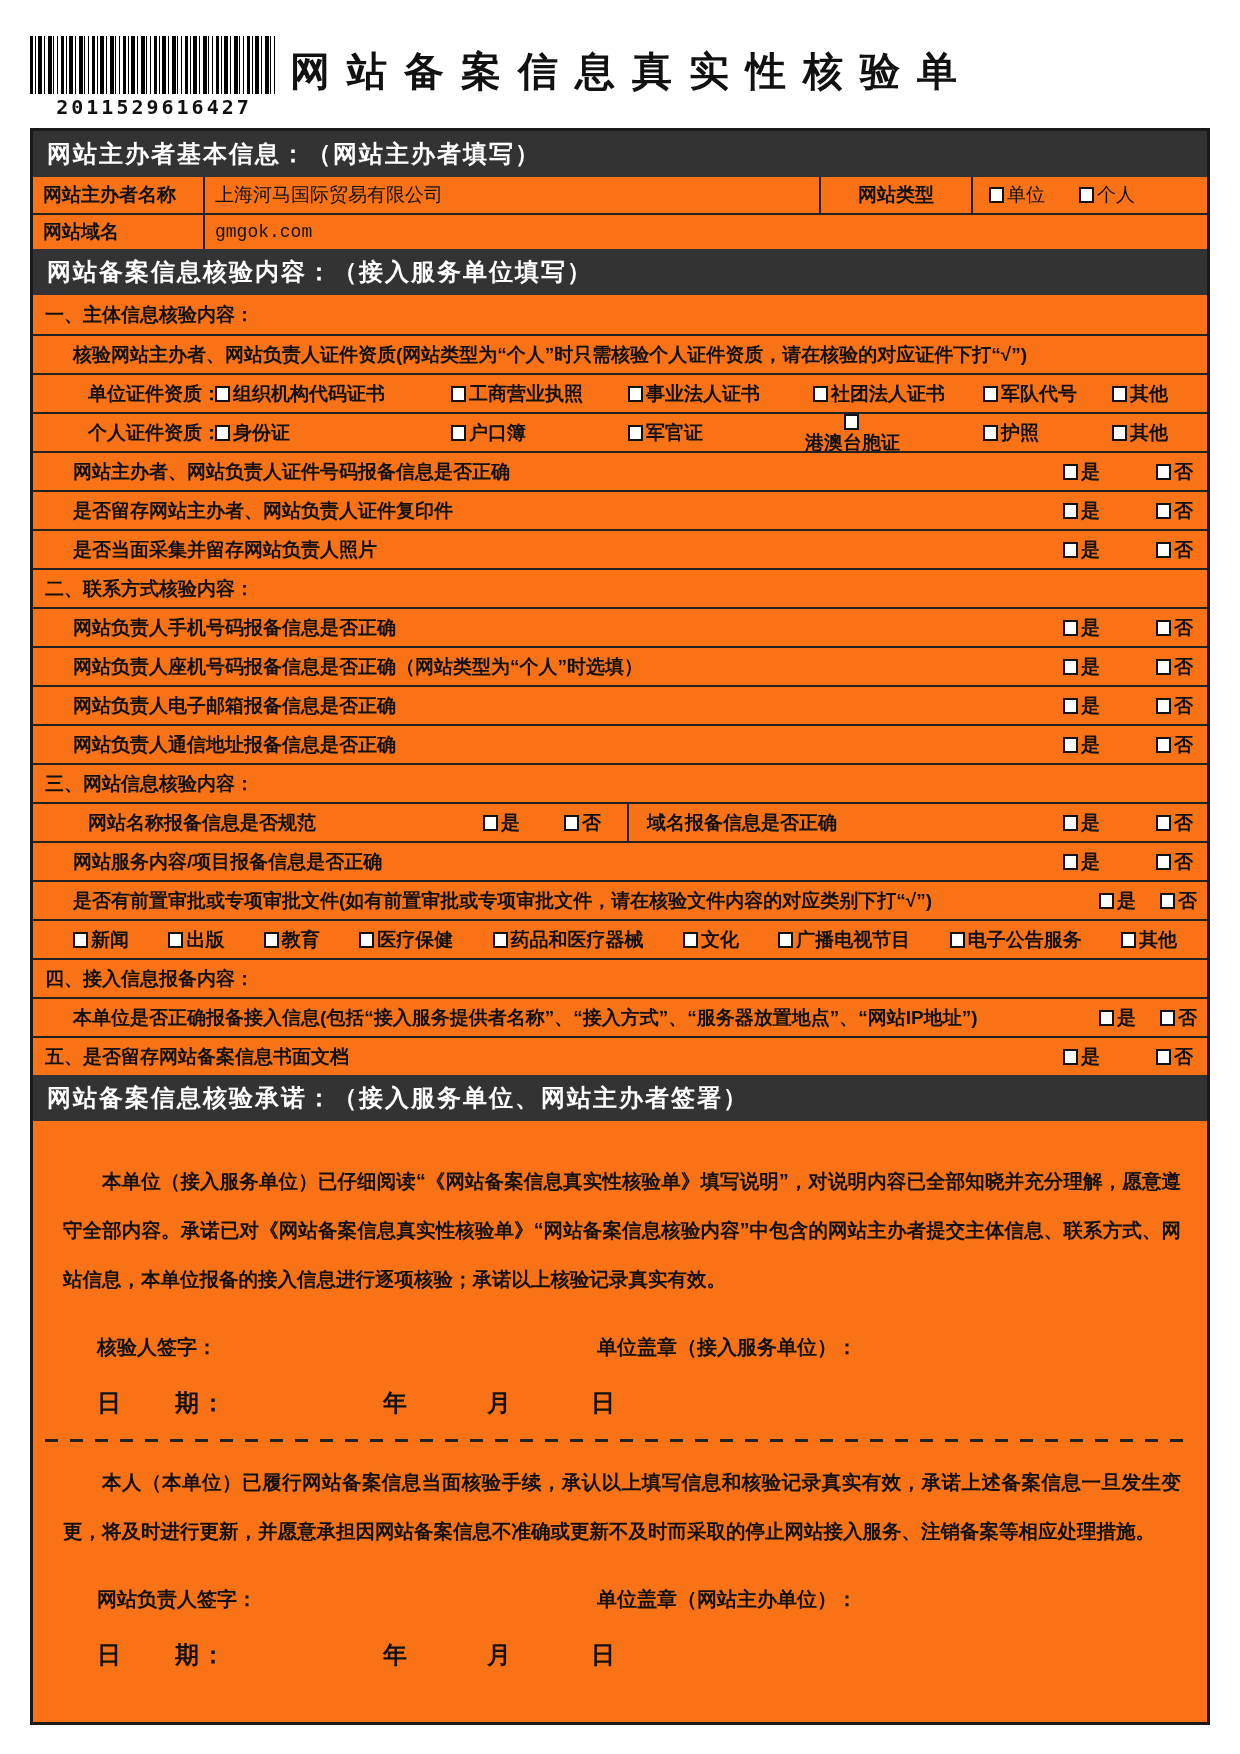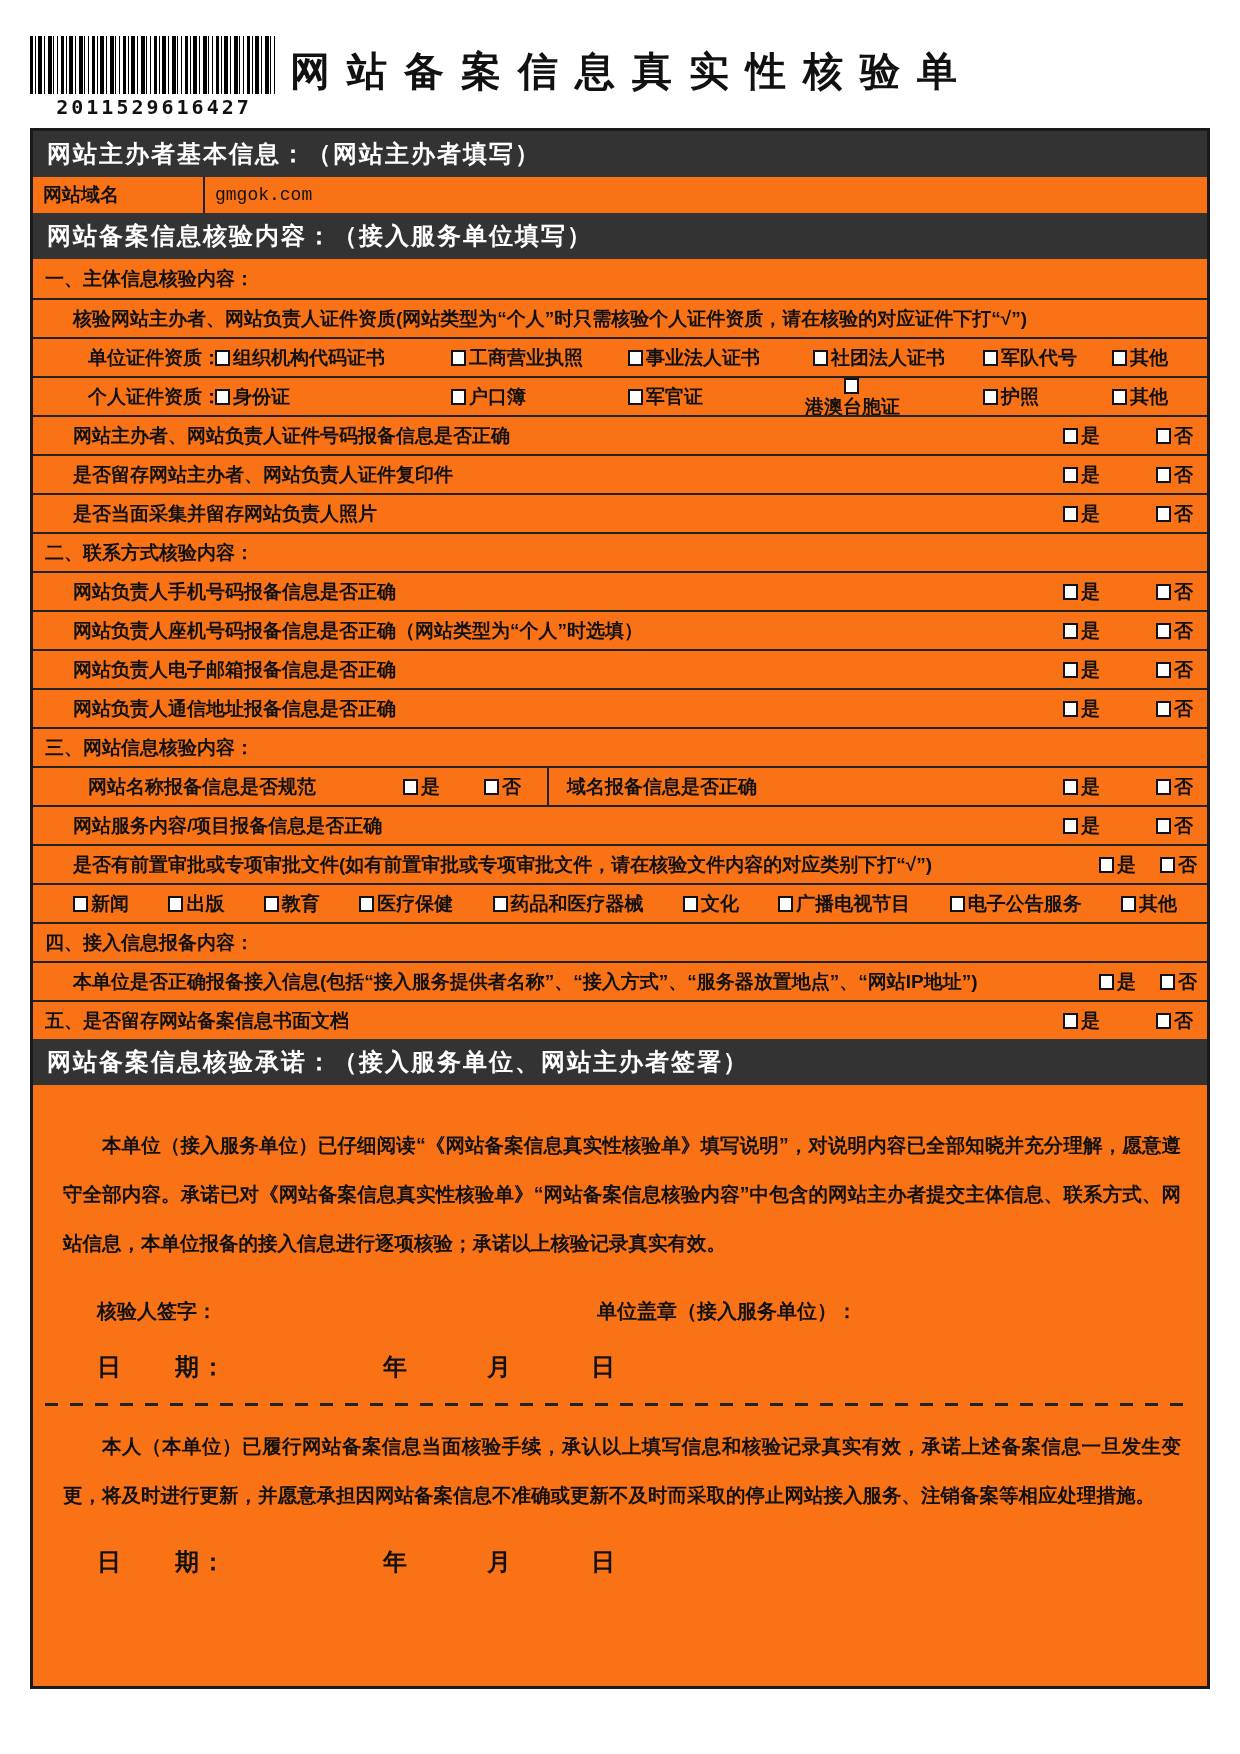--- a/index.html
+++ b/index.html
@@ -33,21 +33,21 @@
   
   .row { position:relative; height:39px; display:flex; align-items:center; font-size:19px; font-weight:600; border-top:2px solid var(--line); white-space:nowrap; }
   .row.numrow { padding-left:12px; font-weight:bold; }
   .row.indent { padding-left:40px; }
   .row-cert span.abs { position:absolute; top:0; height:100%; display:inline-flex; align-items:center; }
   .yn { position:absolute; right:14px; top:0; height:100%; display:flex; align-items:center; gap:56px; }
   .yn-tight { position:absolute; right:10px; top:0; height:100%; display:flex; align-items:center; gap:24px; }
   .opt { display:inline-flex; align-items:center; }
   .cb { display:inline-block; width:15px; height:16px; border:2px solid #111; margin-right:3px; flex:none; background:#fff; }
   .spread { display:flex; flex:1; justify-content:space-between; padding-right:30px; align-items:center; }
-  .cell-l { width:516px; height:100%; position:relative; display:flex; align-items:center; border-right:2px solid var(--line); padding-left:55px; }
+  .cell-l { width:596px; height:100%; position:relative; display:flex; align-items:center; border-right:2px solid var(--line); padding-left:55px; }
   .cell-r { flex:1; height:100%; position:relative; display:flex; align-items:center; padding-left:18px; }
   .yn-l { position:absolute; right:26px; top:0; height:100%; display:flex; align-items:center; gap:44px; }
 
   
   .commit { height:565px; border-top:0; }
   .para { margin:36px 26px 0 30px; font-size:19.5px; font-weight:600; line-height:49px; text-align:justify; text-indent:2em; }
   .para.p2 { margin-top:16px; }
   .sigrow { display:flex; margin:30px 0 0 64px; font-size:20px; font-weight:600; }
   .sigrow .sleft { width:500px; }
   .daterow { margin:26px 0 0 64px; font-size:24px; font-weight:600; letter-spacing:2px; }
@@ -64,20 +64,35 @@
         <div class="bc-img"></div>
         <div class="bc-num">2011529616427</div>
       </div>
       <div class="title">网站备案信息真实性核验单</div>
     </div>
 
     <div class="formtable">
 
       <div class="band">网站主办者基本信息：（网站主办者填写）</div>
 
+      <div class="brow">
+        <div class="bcell c-label">网站主办者名称</div>
+        <div class="bcell c-value">上海河马国际贸易有限公司</div>
+        <div class="bcell c-type">网站类型</div>
+        <div class="bcell c-opts">
+          <span class="opt">
+              <span class="cb"></span>
+              <span>单位</span>
+            </span>
+          <span class="opt">
+              <span class="cb"></span>
+              <span>个人</span>
+            </span>
+        </div>
+      </div>
 
       <div class="brow">
         <div class="bcell c-label">网站域名</div>
         <div class="bcell c-value mono">gmgok.com</div>
       </div>
 
       <div class="band">网站备案信息核验内容：（接入服务单位填写）</div>
 
       <div class="row numrow" style="border-top:0;">
         <span>一、主体信息核验内容：</span>
@@ -379,18 +394,22 @@
         <div class="sigrow">
           <span class="sleft">核验人签字：</span>
           <span>单位盖章（接入服务单位）：</span>
         </div>
         <div class="daterow">日　　期：　　　　　　年　　　月　　　日</div>
 
         <div class="dash"></div>
 
         <p class="para p2">本人（本单位）已履行网站备案信息当面核验手续，承认以上填写信息和核验记录真实有效，承诺上述备案信息一旦发生变更，将及时进行更新，并愿意承担因网站备案信息不准确或更新不及时而采取的停止网站接入服务、注销备案等相应处理措施。</p>
 
+        <div class="sigrow">
+          <span class="sleft">网站负责人签字：</span>
+          <span>单位盖章（网站主办单位）：</span>
+        </div>
         <div class="daterow">日　　期：　　　　　　年　　　月　　　日</div>
       </div>
 
     </div>
   </div>
 </div>
 
 </body></html>

